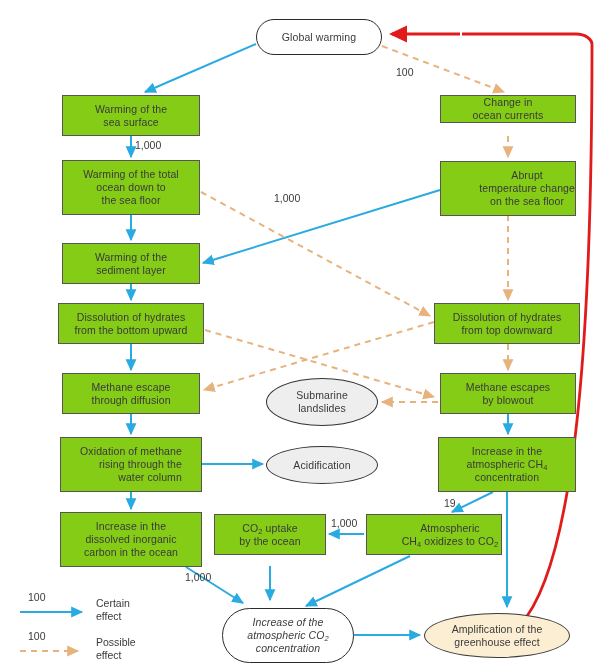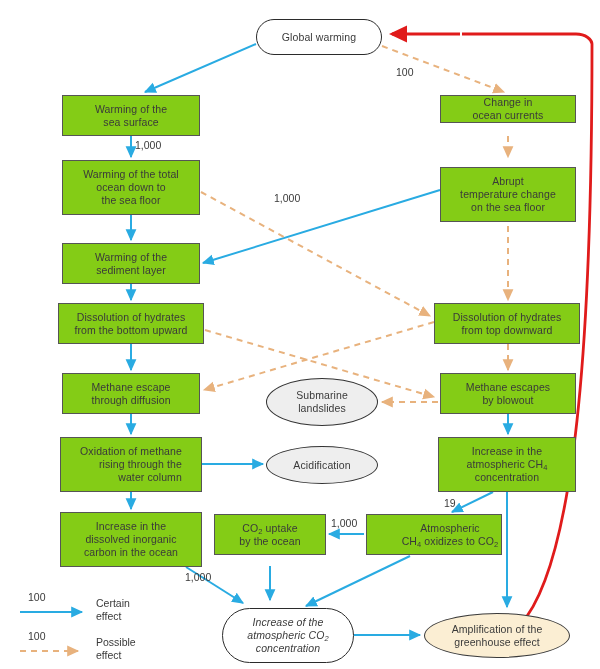--- a/index.html
+++ b/index.html
@@ -98,21 +98,21 @@
       </div>
       <div class="node rect" style="left: 60px; top: 437px; width: 142px; height: 55px; text-align: right;">
         <div>Oxidation of methane<br>rising through the<br>water column</div>
       </div>
       <div class="node rect" style="left: 60px; top: 512px; width: 142px; height: 55px;">
         <div>Increase in the<br>dissolved inorganic<br>carbon in the ocean</div>
       </div>
       <div class="node rect" style="left: 440px; top: 95px; width: 136px; height: 28px;">
         <div>Change in<br>ocean currents</div>
       </div>
-      <div class="node rect" style="left: 440px; top: 167px; width: 136px; height: 55px;">
+      <div class="node rect" style="left: 440px; top: 161px; width: 136px; height: 55px; justify-content: flex-end;">
         <div>Abrupt<br>temperature change<br>on the sea floor</div>
       </div>
       <div class="node rect" style="left: 434px; top: 303px; width: 146px; height: 41px;">
         <div>Dissolution of hydrates<br>from top downward</div>
       </div>
       <div class="node rect" style="left: 440px; top: 373px; width: 136px; height: 41px;">
         <div>Methane escapes<br>by blowout</div>
       </div>
       <div class="node rect" style="left: 438px; top: 437px; width: 138px; height: 55px;">
         <div>Increase in the<br>atmospheric CH<sub>4</sub><br>concentration</div>

